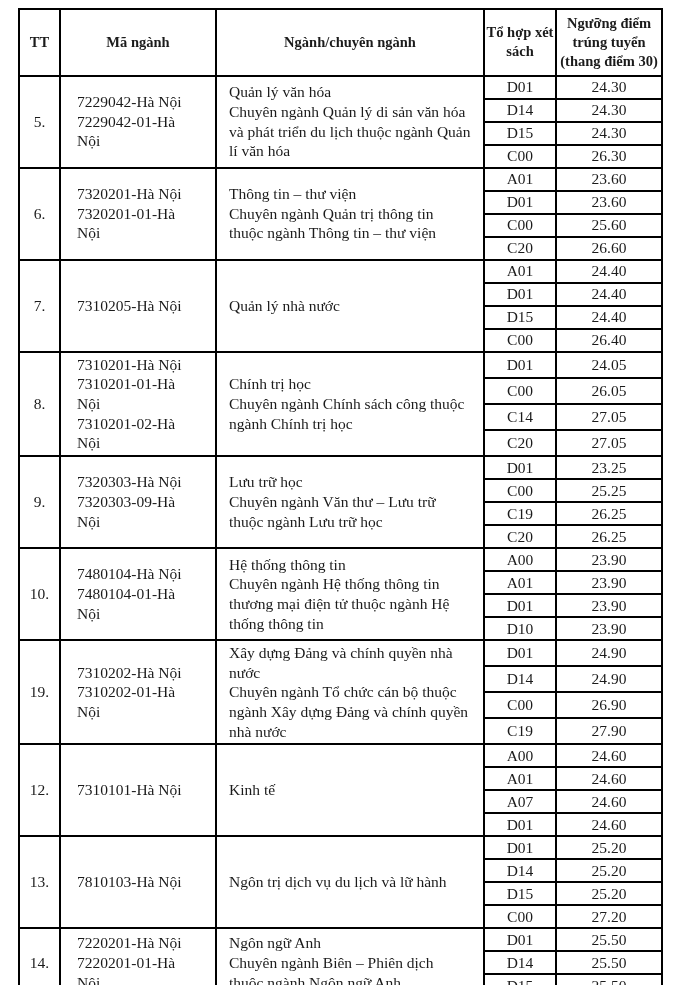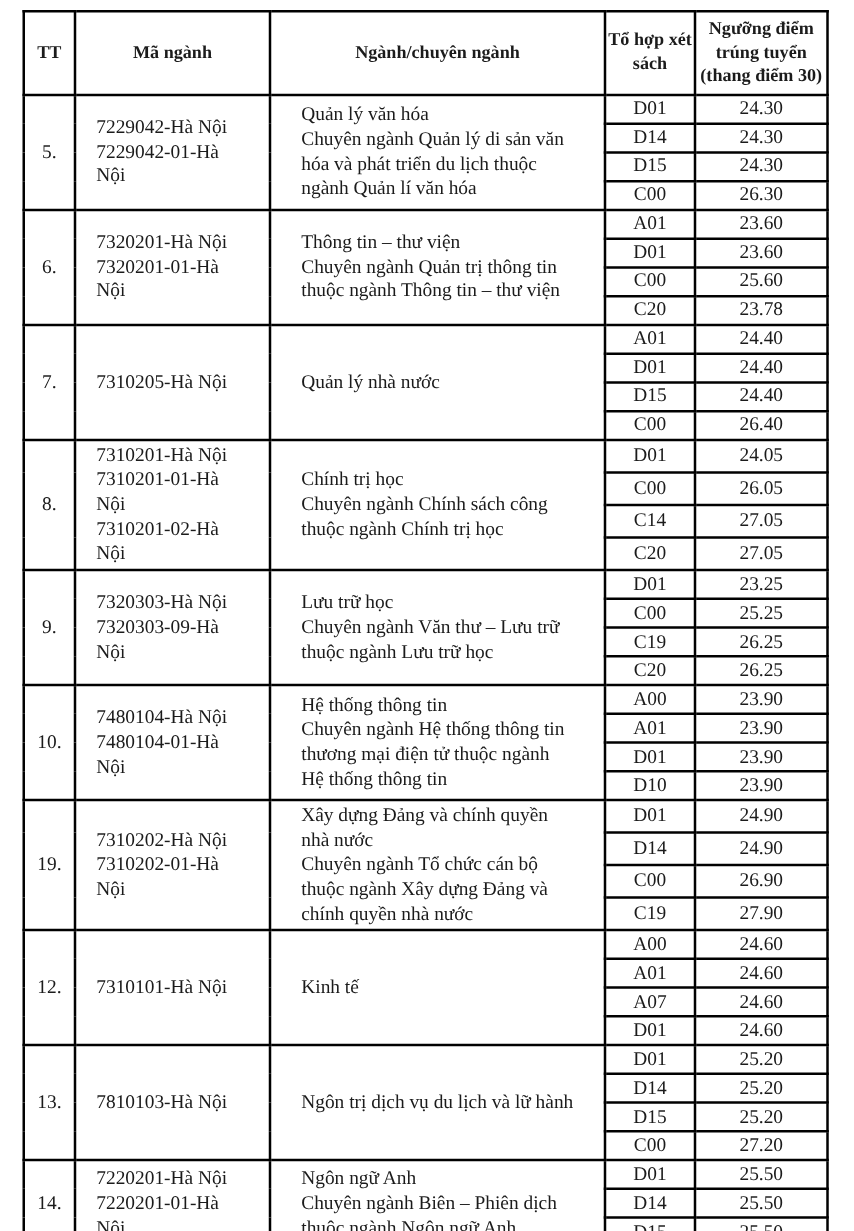--- a/index.html
+++ b/index.html
@@ -38,21 +38,21 @@
     vertical-align: middle;
   }
   td.tt {
     text-align: center;
   }
   td.code {
     padding: 2px 16px;
   }
   td.major {
     text-align: left;
-    padding: 2px 24px;
+    padding: 2px 12px;
   }
   .spec {
   }
   td.combo, td.score {
     text-align: center;
     height: 21px;
     padding: 0 2px;
   }
 </style>
 </head>
@@ -118,21 +118,21 @@
         <tr>
           <td class="combo">D01</td>
           <td class="score">23.60</td>
         </tr>
         <tr>
           <td class="combo">C00</td>
           <td class="score">25.60</td>
         </tr>
         <tr>
           <td class="combo">C20</td>
-          <td class="score">23.78</td>
+          <td class="score">26.60</td>
         </tr>
         <tr>
           <td class="tt" rowspan="4">7.</td>
           <td class="code" rowspan="4">
             <div>7310205-Hà Nội</div>
           </td>
           <td class="major" rowspan="4">
             <div>Quản lý nhà nước</div>
           </td>
           <td class="combo">A01</td>

